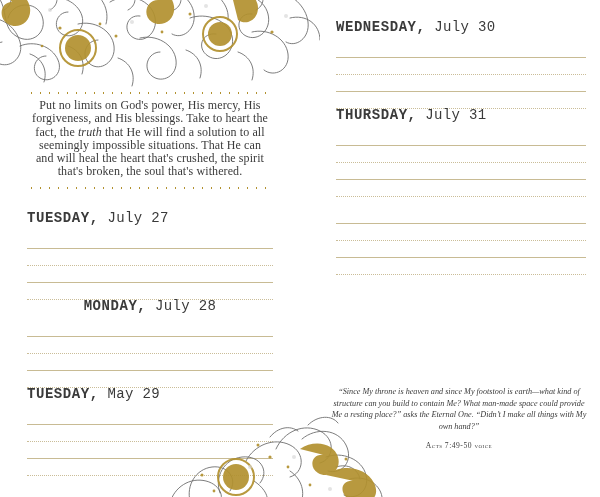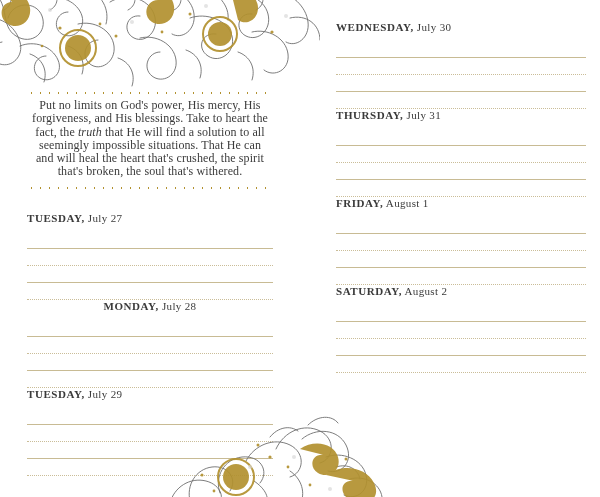--- a/index.html
+++ b/index.html
@@ -39,22 +39,22 @@
     line-height:13.3px;
     color:#3b3b3b;
     margin:5px 2px 4px 2px;
     letter-spacing:0.1px;
   }
   .devotional-text em{font-style:italic;}
 
   
   .day{position:absolute;}
   .day-label{
-    font-family:Liberation Serif, serif;
-    font-size:11px;
+    font-family:Liberation Mono, monospace;
+    font-size:14px;
     color:#3a3a3a;
     letter-spacing:0.35px;
     white-space:nowrap;
     line-height:10px;
   }
   .day-label .dow{font-weight:700;letter-spacing:0.55px;}
   .day-label .date{font-weight:400;}
   .lines{margin-top:9px;}
   .wline{
     height:16px;
@@ -179,21 +179,21 @@
         <div class="wline"></div>
         <div class="wline dotted"></div>
         <div class="wline"></div>
         <div class="wline dotted"></div>
       </div>
     </div>
 
     <div class="day" style="left:27px;top:389px;width:246px;">
       <div class="day-label">
         <span class="dow">TUESDAY,</span>
-        <span class="date">July 29</span>
+        <span class="date">May 29</span>
       </div>
       <div class="lines">
         <div class="wline"></div>
         <div class="wline dotted"></div>
         <div class="wline"></div>
         <div class="wline dotted"></div>
       </div>
     </div>
 
   </div>
@@ -220,48 +220,34 @@
       </div>
       <div class="lines">
         <div class="wline"></div>
         <div class="wline dotted"></div>
         <div class="wline"></div>
         <div class="wline dotted"></div>
       </div>
     </div>
 
     <div class="day" style="left:36px;top:198px;width:250px;">
-      <div class="day-label">
-        <span class="dow">FRIDAY,</span>
-        <span class="date">August 1</span>
-      </div>
-      <div class="lines">
-        <div class="wline"></div>
-        <div class="wline dotted"></div>
-        <div class="wline"></div>
-        <div class="wline dotted"></div>
-      </div>
-    </div>
-
-    <div class="day" style="left:36px;top:286px;width:250px;">
-      <div class="day-label">
-        <span class="dow">SATURDAY,</span>
-        <span class="date">August 2</span>
-      </div>
-      <div class="lines">
-        <div class="wline"></div>
-        <div class="wline dotted"></div>
-        <div class="wline"></div>
-        <div class="wline dotted"></div>
-      </div>
-    </div>
+      <div class="lines">
+        <div class="wline"></div>
+        <div class="wline dotted"></div>
+        <div class="wline"></div>
+        <div class="wline dotted"></div>
+      </div>
+    </div>
+
 
   </div>
 
   <div class="scripture">
+    <p class="scripture-text">“Since My throne is heaven and since My footstool is earth—what kind of structure can you build to contain Me? What man-made space could provide Me a resting place?” asks the Eternal One. “Didn’t I make all things with My own hand?”</p>
+    <div class="scripture-ref">ACTS 7:49-50 VOICE</div>
   </div>
 
   <svg class="floral floral-bottom" viewBox="0 0 260 100" xmlns="http://www.w3.org/2000/svg">
     <g fill="none" stroke="#6e6e6e" stroke-width="0.9" stroke-linecap="round">
       <path d="M20 98 C 24 82, 40 72, 56 76 C 72 80, 76 96, 66 100"></path>
       <path d="M40 96 C 36 80, 46 64, 62 62 C 78 60, 88 74, 80 86"></path>
       <path d="M70 88 C 64 72, 74 54, 92 52 C 110 50, 120 66, 110 78"></path>
       <path d="M96 56 C 104 40, 124 32, 140 40 C 156 48, 154 68, 140 72"></path>
       <path d="M126 44 C 134 26, 154 18, 170 26 C 186 34, 184 54, 170 58"></path>
       <path d="M152 34 C 166 22, 188 24, 196 40 C 204 56, 192 70, 178 66"></path>

